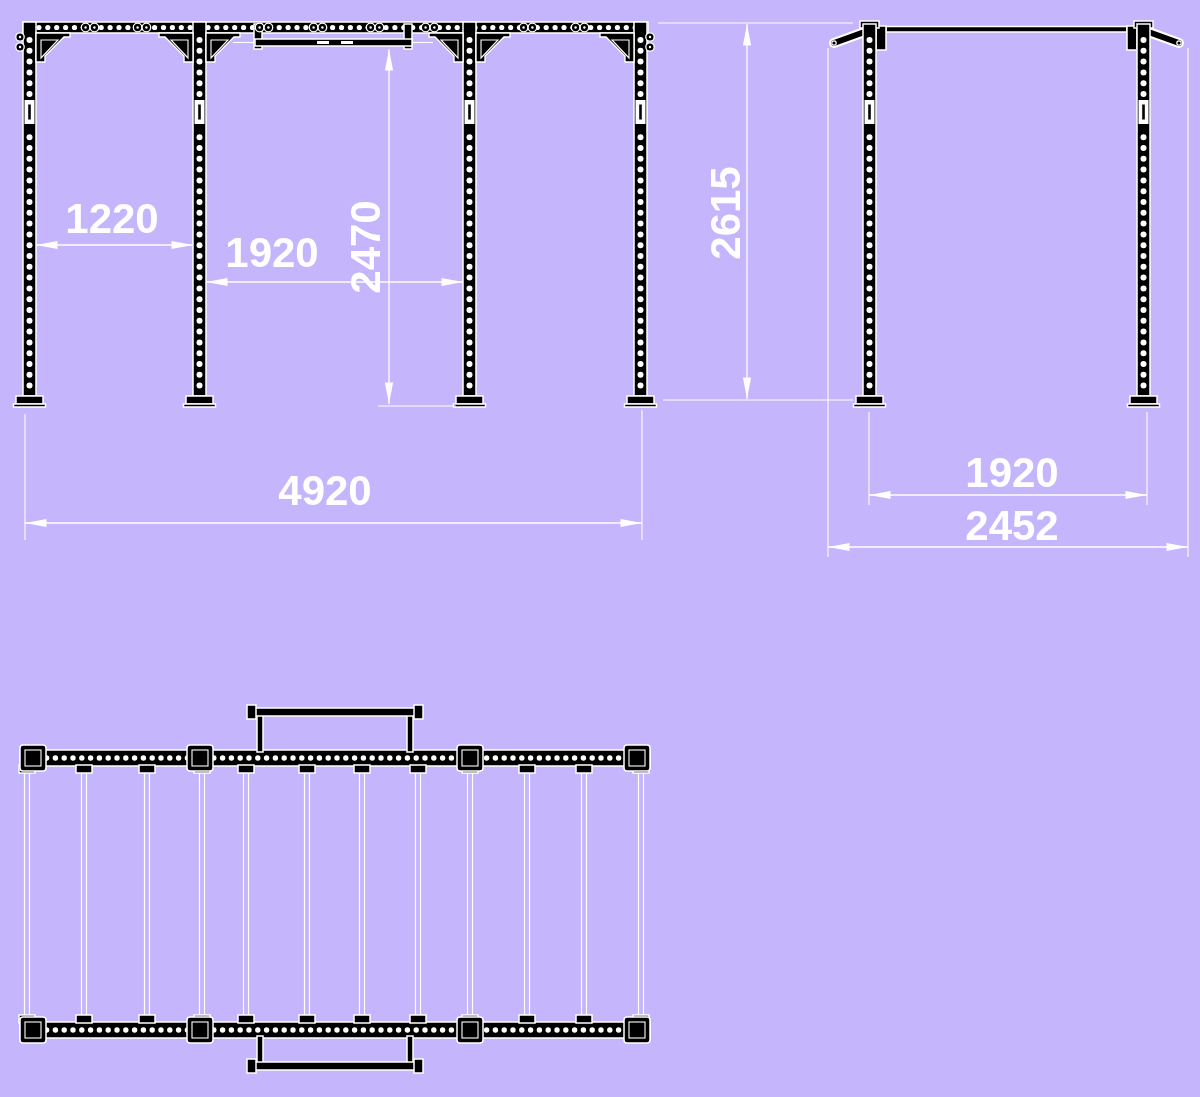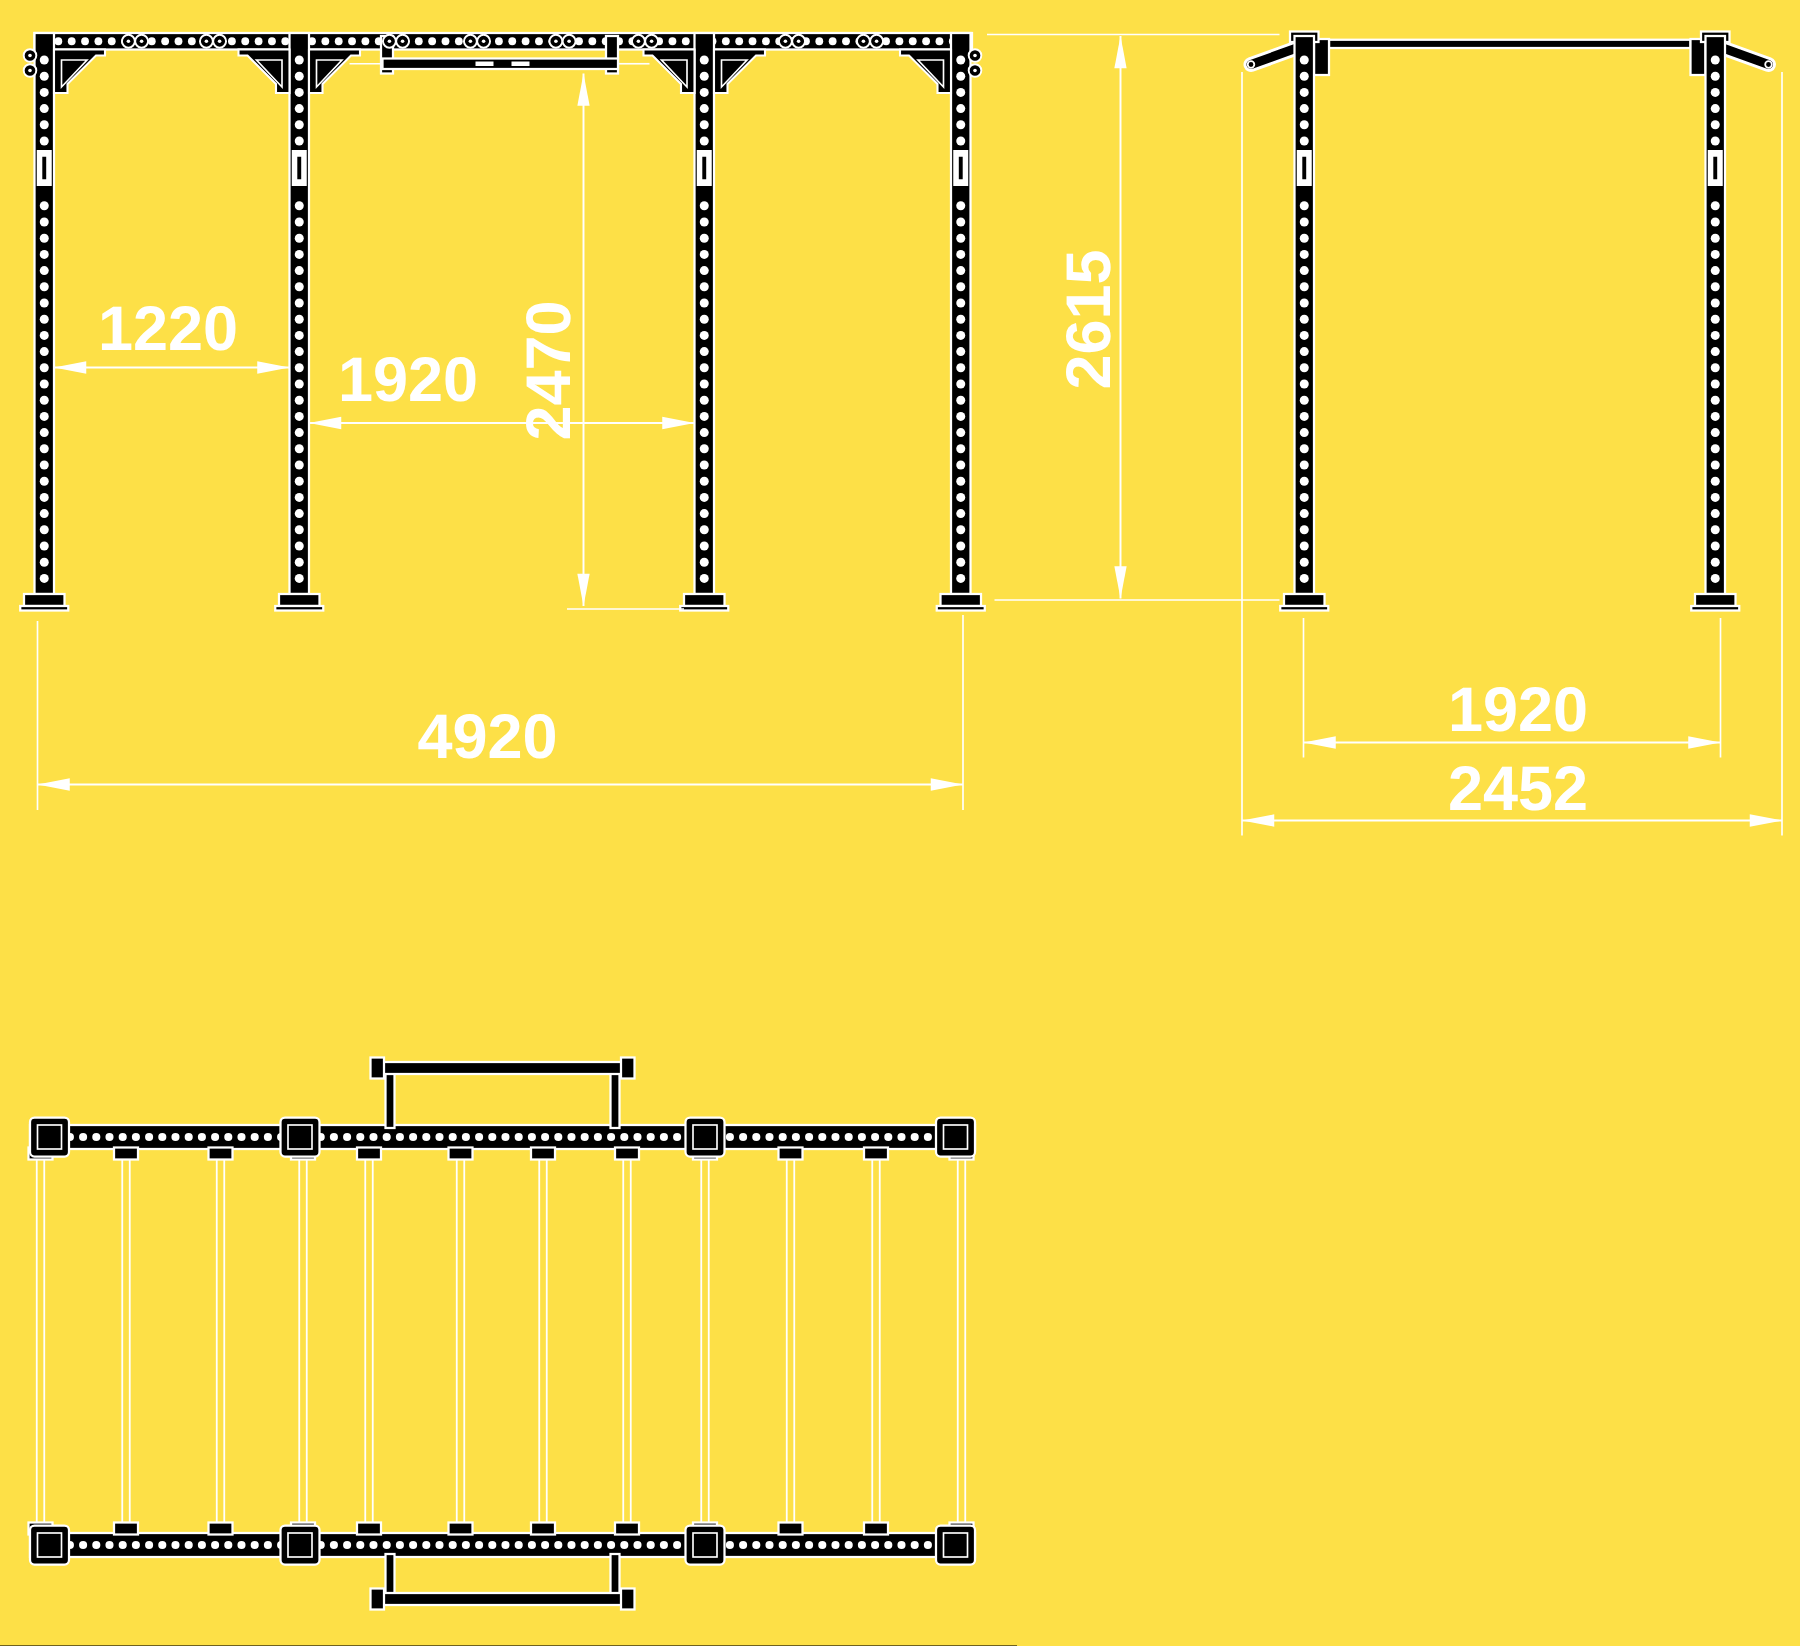--- a/index.html
+++ b/index.html
@@ -1,16 +1,16 @@
 <!DOCTYPE html>
 <html><head>
 <meta charset="utf-8">
 <style>
   html,body{margin:0;padding:0;background:#000;}
-  .stage{width:1200px;height:1097px;background:#fde047;position:relative;overflow:hidden;}
+  .stage{width:1200px;height:1097px;background:#c4b5fd;position:relative;overflow:hidden;}
   svg{display:block;}
   .struct{fill:#000;stroke:#fff;stroke-width:1.5;}
   .dim{stroke:#fff;stroke-width:1.3;}
   .ext{stroke:#fff;stroke-width:1.1;}
   .dtxt{fill:#fff;font:bold 42px "Liberation Sans", sans-serif;text-anchor:middle;}
 </style>
 </head>
 <body>
 
 <div class="stage">

